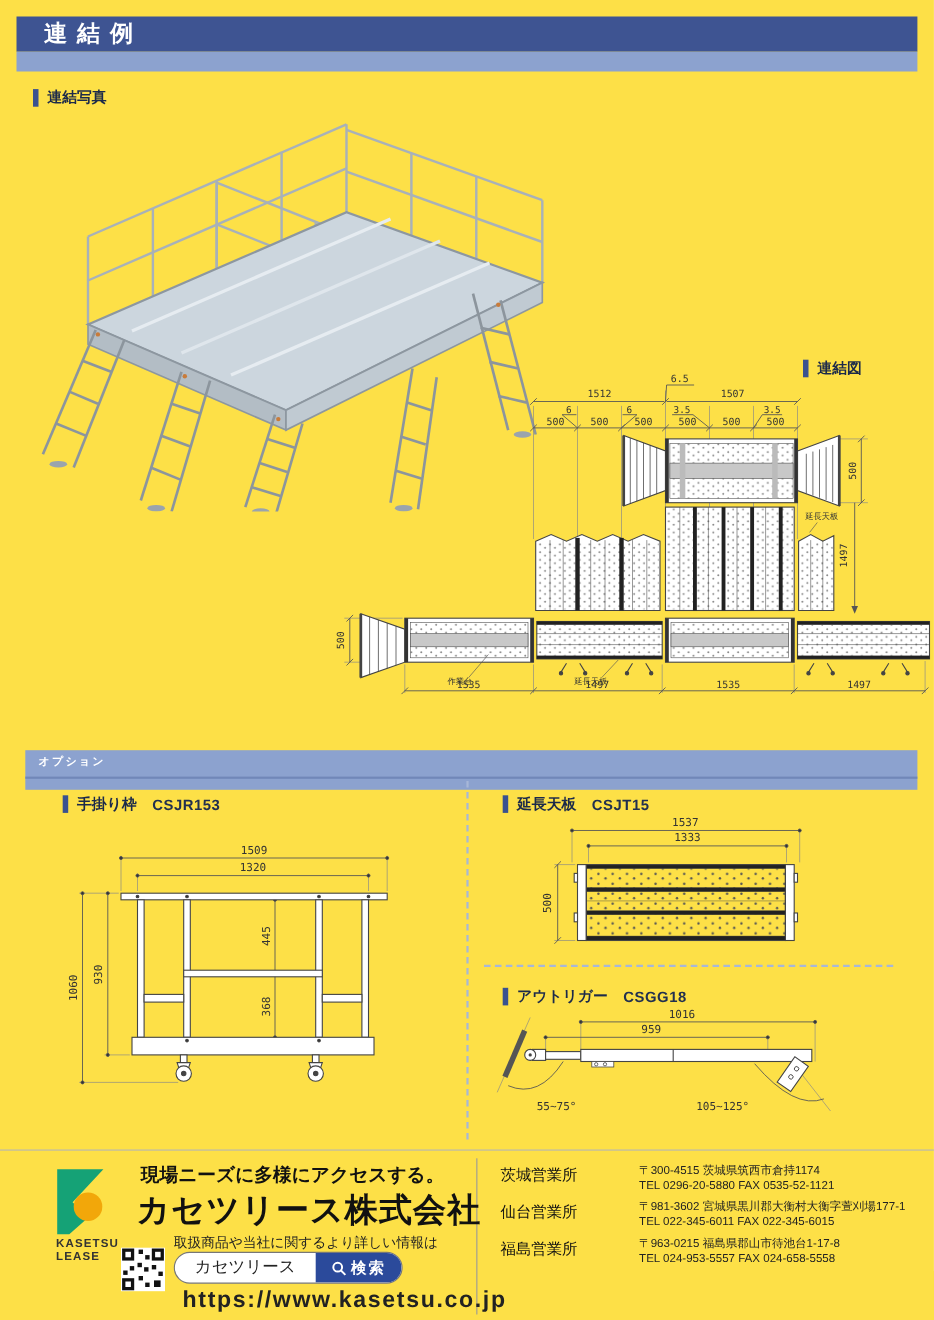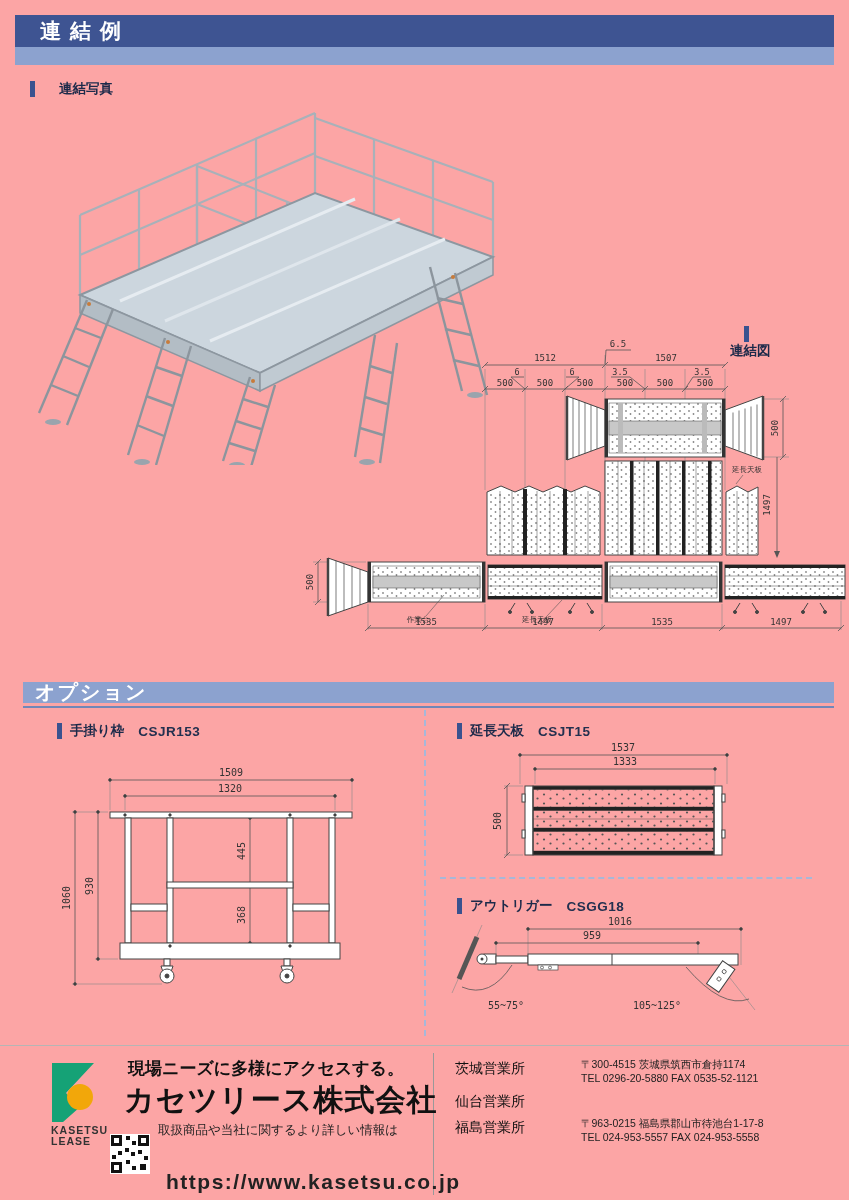--- a/index.html
+++ b/index.html
@@ -1,29 +1,29 @@
 <!DOCTYPE html>
 <html><head>
 <meta charset="utf-8">
 <style>
   html,body{margin:0;padding:0;background:#fff;}
-  .page{position:relative;width:849px;height:1200px;background:#fca5a5;overflow:hidden;
+  .page{position:relative;width:849px;height:1200px;background:#fde047;overflow:hidden;
         font-family:"Liberation Sans",sans-serif;color:#1c2a4a;}
   .abs{position:absolute;}
   
   .hbar{left:15px;top:15px;width:819px;height:32px;background:#3e5492;color:#fff;
         font-size:21px;font-weight:bold;letter-spacing:9px;line-height:32px;padding-left:25px;box-sizing:border-box;}
   .hbar2{left:15px;top:47px;width:819px;height:18px;background:#8ca2cf;}
   
   .sec-label{display:flex;align-items:center;font-weight:bold;color:#1c2a4a;font-size:13.5px;}
   .sec-label .bar{width:5px;height:16px;background:#3a528f;margin-right:8px;flex:0 0 auto;}
   .sec-label .model{margin-left:14px;font-weight:600;color:#22304f;letter-spacing:.5px;}
   
-  .obar{left:23px;top:682px;width:811px;height:21px;background:#8ca2cf;color:#fff;
-        font-size:20px;font-weight:bold;line-height:21px;padding-left:12px;box-sizing:border-box;letter-spacing:2px;}
+  .obar{left:23px;top:682px;width:811px;height:36px;background:#8ca2cf;color:#fff;
+        font-size:10px;font-weight:bold;line-height:21px;padding-left:12px;box-sizing:border-box;letter-spacing:2px;}
   .oline{left:23px;top:706px;width:811px;height:2px;background:#7187b8;}
   .vdash{left:424px;top:710px;height:326px;border-left:2px dashed #a7b7d8;}
   .hdash{left:440px;top:877px;width:372px;border-top:2px dashed #a7b7d8;}
   
   svg text{font-family:"DejaVu Sans Mono","Liberation Mono",monospace;fill:#333;}
   .t9{font-size:9px;} .t8{font-size:8.5px;} .t7{font-size:7.5px;} .t10{font-size:10px;}
   
   .ftline{left:0;top:1045px;width:849px;height:1px;background:#b5b5b5;}
   .ftvr{left:433px;top:1053px;width:1px;height:142px;background:#999;}
   .tagline{left:128px;top:1057px;font-size:17px;font-weight:bold;color:#111;}
@@ -41,21 +41,21 @@
   .office .odet{font-size:10.5px;color:#222;line-height:1.3;}
 </style>
 </head>
 <body>
 
 <div class="page">
 
   <div class="abs hbar">連結例</div>
   <div class="abs hbar2"></div>
 
-  <div class="abs sec-label" style="left:30px;top:80px;gap:16px;">
+  <div class="abs sec-label" style="left:30px;top:80px;">
     <span class="bar"></span>
     <span>連結写真</span>
   </div>
 
   <svg class="abs" style="left:25px;top:95px;" width="490" height="370" viewBox="0 0 490 370">
     <g stroke="#a8b1b9" stroke-width="2.2" fill="none">
 
       <line x1="55" y1="200" x2="55" y2="120"></line>
         <line x1="114" y1="174" x2="114" y2="94"></line>
       <line x1="172" y1="149" x2="172" y2="69"></line>
@@ -124,21 +124,21 @@
       <ellipse cx="450" cy="300" rx="8" ry="3"></ellipse>
     </g>
     <g fill="#c87b3a">
       <circle cx="64" cy="209" r="2"></circle>
         <circle cx="143" cy="247" r="2"></circle>
       <circle cx="228" cy="286" r="2"></circle>
         <circle cx="428" cy="182" r="2"></circle>
     </g>
   </svg>
 
-  <div class="abs sec-label" style="left:730px;top:326px;flex-direction:column;">
+  <div class="abs sec-label" style="left:730px;top:326px;">
     <span class="bar"></span>
     <span>連結図</span>
   </div>
 
   <svg class="abs" style="left:300px;top:325px;" width="549" height="335" viewBox="0 0 549 335">
     <defs>
       <pattern id="pdA" width="9" height="7" patternUnits="userSpaceOnUse">
         <circle cx="2" cy="2" r=".9" fill="#888"></circle>
           <circle cx="6.5" cy="5" r=".9" fill="#888"></circle>
       </pattern>
@@ -542,36 +542,50 @@
       <rect x="21" y="18" width="4" height="4" fill="#111"></rect>
     <rect x="28" y="16" width="4" height="4" fill="#111"></rect>
       <rect x="34" y="22" width="4" height="4" fill="#111"></rect>
     <rect x="16" y="26" width="4" height="4" fill="#111"></rect>
       <rect x="22" y="32" width="4" height="4" fill="#111"></rect>
     <rect x="30" y="30" width="6" height="6" fill="#111"></rect>
       <rect x="8" y="17" width="4" height="4" fill="#111"></rect>
     <rect x="2" y="21" width="4" height="4" fill="#111"></rect>
   </svg>
 
+  <div class="abs search-pill">
+    <span class="search-text">カセツリース</span>
+    <span class="search-btn">
+      <svg width="14" height="14" viewBox="0 0 14 14">
+        <circle cx="6" cy="6" r="4" fill="none" stroke="#fff" stroke-width="1.8"></circle>
+        <line x1="9" y1="9" x2="13" y2="13" stroke="#fff" stroke-width="1.8"></line>
+      </svg>
+      <span>検索</span>
+    </span>
+  </div>
 
   <div class="abs url">https://www.kasetsu.co.jp</div>
 
   <div class="abs offices">
     <div class="office">
       <div class="oname">茨城営業所</div>
       <div class="odet">
         <div>〒300-4515  茨城県筑西市倉持1174</div>
         <div>TEL 0296-20-5880  FAX 0535-52-1121</div>
       </div>
     </div>
     <div class="office">
       <div class="oname">仙台営業所</div>
+      <div class="odet">
+        <div>〒981-3602  宮城県黒川郡大衡村大衡字萱刈場177-1</div>
+        <div>TEL 022-345-6011  FAX 022-345-6015</div>
+      </div>
     </div>
     <div class="office">
       <div class="oname">福島営業所</div>
       <div class="odet">
         <div>〒963-0215  福島県郡山市待池台1-17-8</div>
-        <div>TEL 024-953-5557  FAX 024-953-5558</div>
+        <div>TEL 024-953-5557  FAX 024-658-5558</div>
       </div>
     </div>
   </div>
 
 </div>
 
 </body></html>

